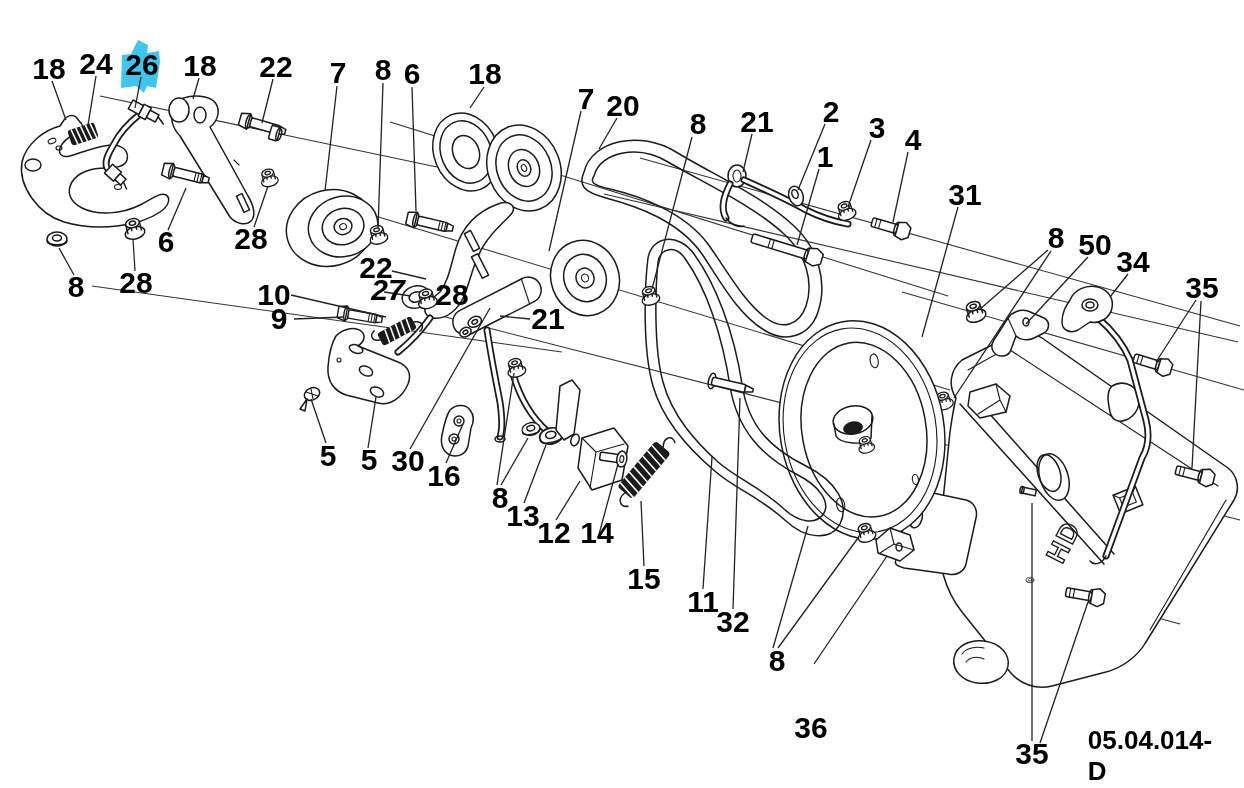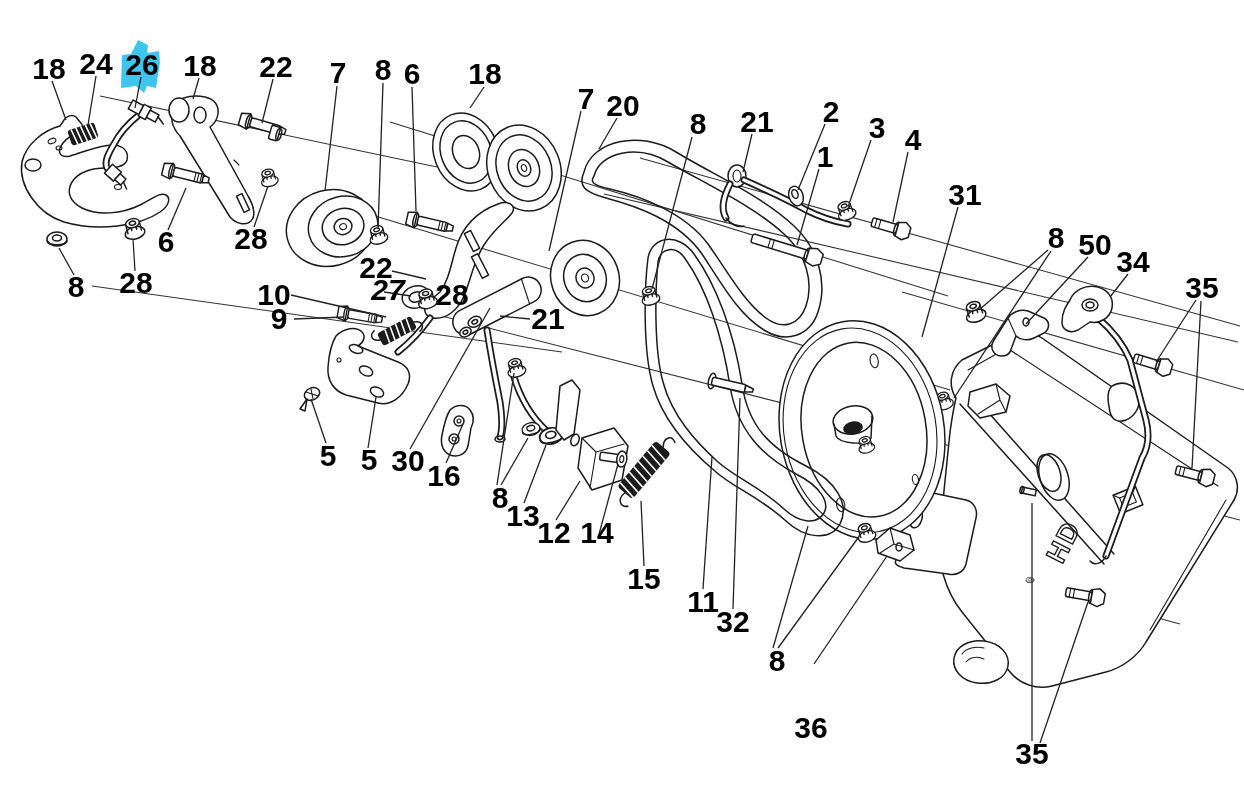--- a/index.html
+++ b/index.html
@@ -504,14 +504,15 @@
       <div class="part-label" style="left: 554px; top: 533px;">12</div>
       <div class="part-label" style="left: 597px; top: 533px;">14</div>
       <div class="part-label" style="left: 644px; top: 579px;">15</div>
       <div class="part-label" style="left: 703px; top: 602px;">11</div>
       <div class="part-label" style="left: 733px; top: 622px;">32</div>
       <div class="part-label" style="left: 777px; top: 661px;">8</div>
       <div class="part-label" style="left: 811px; top: 697px; margin-top: 31px;">36</div>
       <div class="part-label" style="left: 1032px; top: 754px;">35</div>
     </div>
 
+<div class="diagram-code" style="left:1150px; top:756px;">05.04.014-D</div>
 
 </div>
 
 </body></html>

